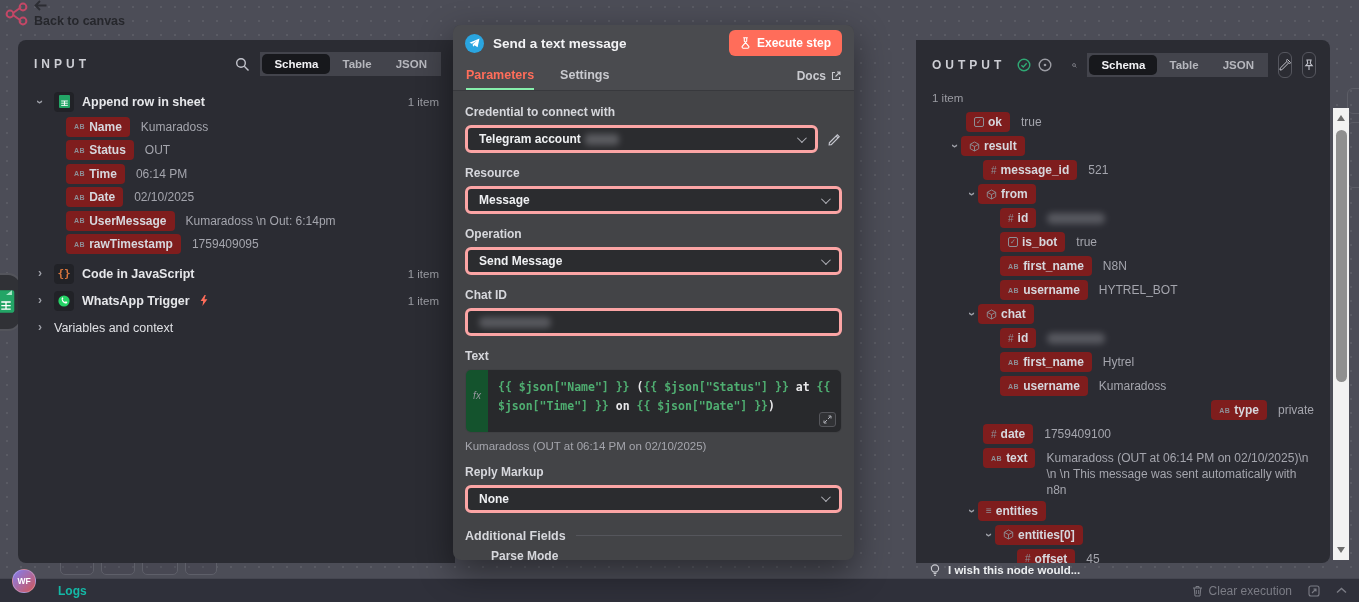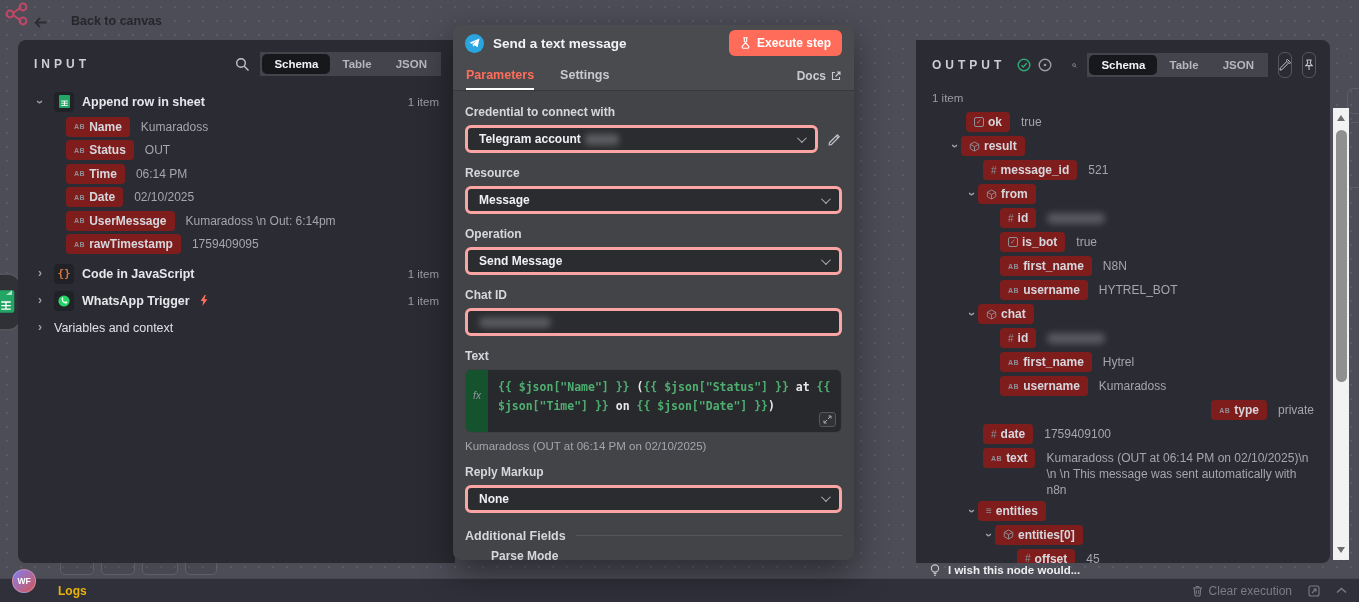--- a/index.html
+++ b/index.html
@@ -8,21 +8,21 @@
     position:relative; overflow:hidden;
     font-family:"Liberation Sans", sans-serif;
     background-color:#4c4d57;
     background-image: radial-gradient(circle, #5a5b64 1px, rgba(0,0,0,0) 1.3px);
     background-size:14px 14px;
     color:#e4e5e9;
   }
   .abs { position:absolute; }
 
   
-  .backbar { left:0; top:0; height:28px; display:flex; align-items:flex-end; gap:24px; padding-left:34px; }
+  .backbar { left:0; top:0; height:28px; display:flex; align-items:flex-start; gap:3px; padding-left:34px;flex-direction:column; }
   .back-label { font-size:12.5px; font-weight:bold; color:#26272c; }
   .logo { position:absolute; left:3px; top:1px; opacity:.95; }
 
   
   .ghost-node { left:-40px; top:273px; width:62px; height:58px; border-radius:14px;
     background:#303136; border:2px solid #53545b; display:flex; align-items:center; justify-content:flex-end; padding-right:3px; }
   .ctrl-ghost { top:556px; height:19px; border:1px solid #5e5f69; border-radius:5px; background:rgba(60,61,70,.25); }
   .edge-ghost { border:1px solid #5c5d66; border-radius:6px; }
 
   
@@ -68,21 +68,21 @@
   
   #modal { left:453px; top:25px; width:401px; height:535px; background:#434447; border-radius:8px;
     box-shadow:0 12px 34px rgba(0,0,0,.45); overflow:hidden; z-index:20; }
   .m-head { height:36px; background:#4a4b4f; display:flex; align-items:center; gap:9px; padding:0 12px; }
   .tg { width:19px; height:19px; border-radius:50%; background:#2aa5e0; display:flex; align-items:center; justify-content:center; }
   .m-title { font-size:13.5px; font-weight:bold; color:#f3f3f5; }
   .exec-btn { margin-left:auto; background:#ff6d5a; color:#fff; font-size:12px; font-weight:bold;
     border:none; border-radius:6px; padding:6px 11px; display:flex; align-items:center; gap:6px; cursor:pointer; }
   .m-tabs { height:30px; background:#4a4b4f; border-bottom:1px solid #38393d; display:flex; align-items:flex-end; gap:26px; padding:0 13px; }
   .tab { font-size:12.5px; font-weight:bold; color:#c9cacf; padding-bottom:8px; cursor:pointer; }
-  .tab.active { color:#ff6d5a; border-bottom:2px solid #ffffff; padding-bottom:6px; }
+  .tab.active { color:#ff6d5a; border-bottom:2px solid #86efac; padding-bottom:6px; }
   .docs { margin-left:auto; display:flex; align-items:center; gap:5px; padding-bottom:7px; cursor:pointer; }
   .docs span { font-size:12px; font-weight:bold; color:#c9cacf; }
   .m-body { padding:8px 12px 0 12px; }
   .f-label { font-size:12px; font-weight:bold; color:#d6d7dc; margin:13px 0 6px 0; }
   .f-label:first-child { margin-top:6px; }
   .select { height:28px; background:#2b2c2f; border:3px solid #fca5a5; border-radius:6px;
     display:flex; align-items:center; padding:0 11px; font-size:12px; font-weight:bold; color:#eff0f2; position:relative; cursor:pointer; }
   .caret { width:7px; height:7px; border-right:1.6px solid #b0b1b8; border-bottom:1.6px solid #b0b1b8;
     transform:rotate(45deg) translateY(-2px); margin-left:auto; flex:none; }
   .cred-row { display:flex; align-items:center; gap:10px; }
@@ -105,21 +105,21 @@
   
   #wish-bar { left:916px; top:562px; width:414px; height:16px; display:flex; align-items:center; gap:8px; padding-left:14px; }
   #wish-bar span { font-size:11.5px; font-weight:bold; color:#eceef0; }
   #scrollbar { left:1333px; top:108px; width:16px; height:452px; background:#f2f2f2; }
   #scroll-thumb { position:absolute; left:2.5px; top:22px; width:11px; height:252px; background:#8f8f8f; border-radius:6px; }
   .scroll-arrow { position:absolute; left:4px; width:0; height:0; border-left:4.5px solid transparent; border-right:4.5px solid transparent; }
   .scroll-arrow.up { top:7px; border-bottom:6px solid #6e6e6e; }
   .scroll-arrow.down { bottom:7px; border-top:6px solid #6e6e6e; }
   #bottom-bar { left:0; top:578px; width:1359px; height:24px; background:#2f303a; border-top:1px solid #454650;
     display:flex; align-items:center; }
-  .logs-label { margin-left:58px; font-size:12px; font-weight:bold; color:#eab308; }
+  .logs-label { margin-left:58px; font-size:12px; font-weight:bold; color:#14b8a6; }
   .bb-right { margin-left:auto; display:flex; align-items:center; gap:16px; padding-right:12px; color:#7b7c85; }
   .clear-exec { display:flex; align-items:center; gap:6px; font-size:12px; color:#7b7c85; cursor:pointer; }
   #avatar { left:12px; top:569px; width:24px; height:24px; border-radius:50%;
     background:linear-gradient(135deg,#8a7ae0 10%,#cb5a67 90%); border:1px solid rgba(255,255,255,.25);
     display:flex; align-items:center; justify-content:center; font-size:8.5px; font-weight:bold; color:#fff; z-index:30; }
 </style>
 </head>
 <body>
 
 <svg class="logo" width="30" height="28" viewBox="0 0 30 28">

